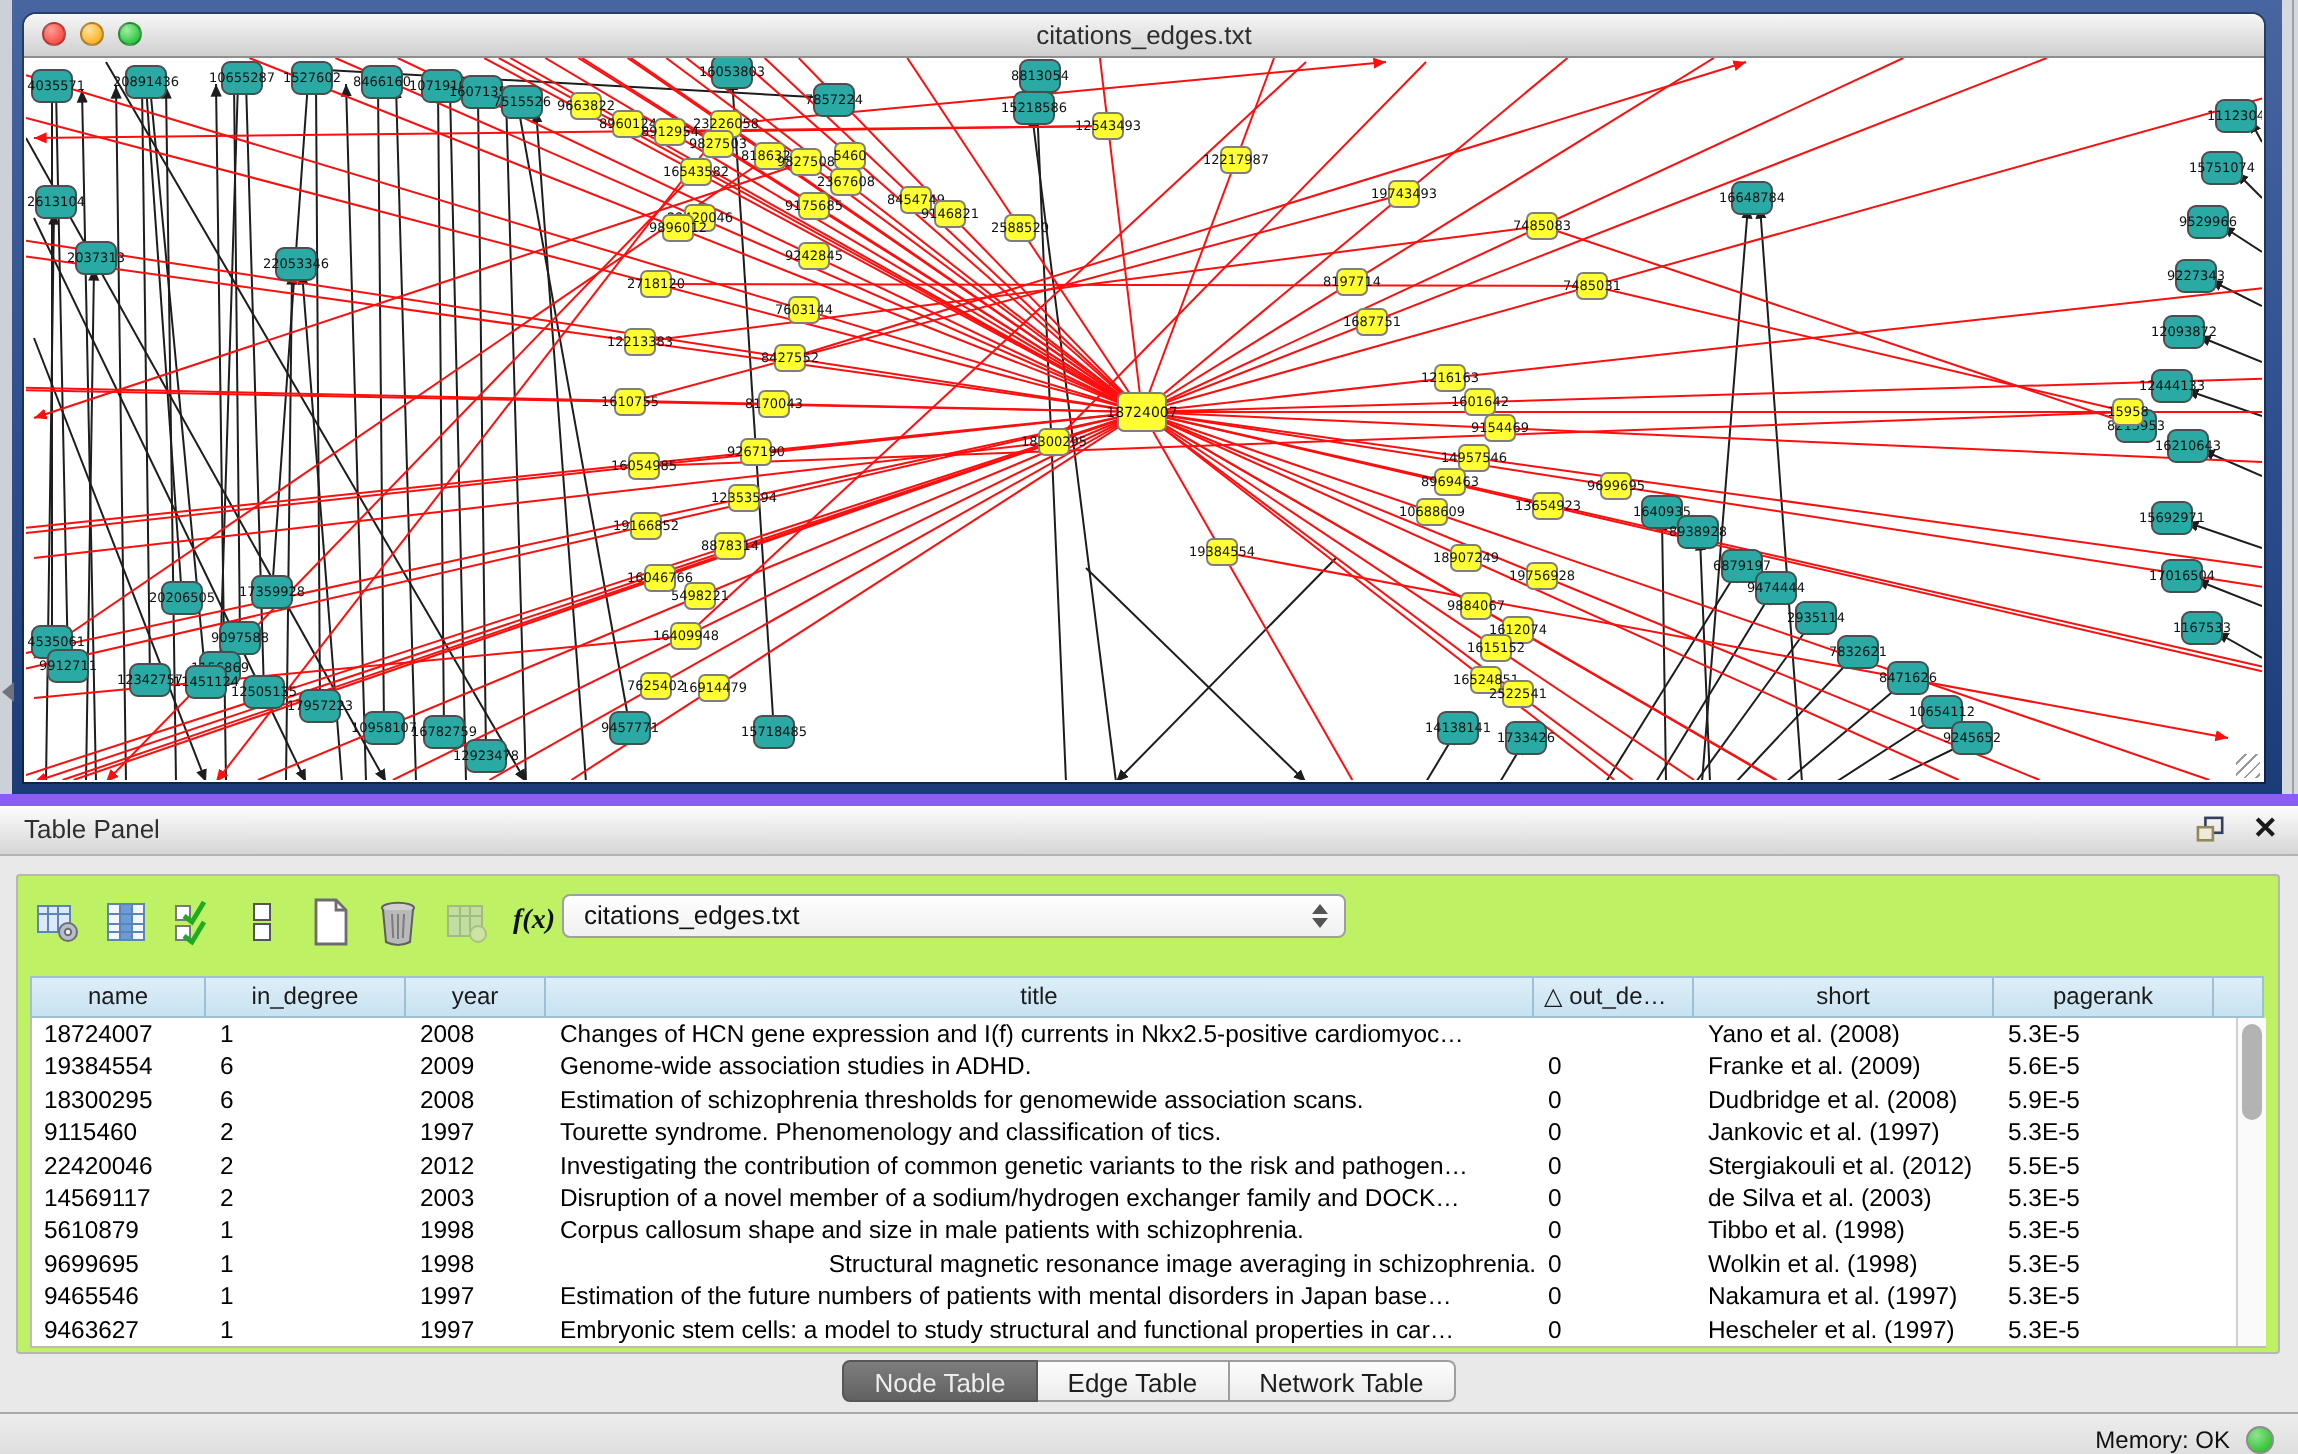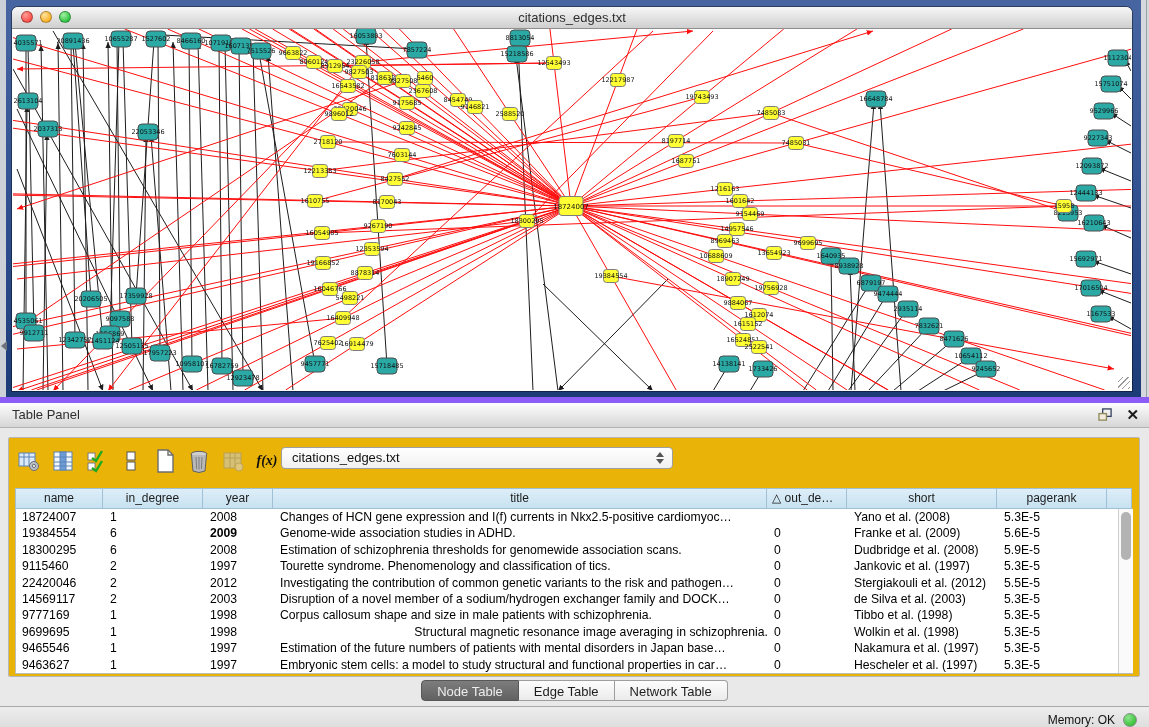--- a/index.html
+++ b/index.html
@@ -27,21 +27,21 @@
   .light.green{background:radial-gradient(circle at 35% 30%,#a4efa2,#32c646 70%);}
   .net-canvas{position:absolute;left:1px;top:22px;width:1118px;height:361px;background:#fff;}
   .grip{position:absolute;right:2px;bottom:2px;width:12px;height:12px;
     background:repeating-linear-gradient(135deg,transparent 0 3px,#9a9a9a 3px 4px);}
   
   .table-panel{position:absolute;left:0;top:397px;width:1149px;height:330px;background:#e9e9e9;border-top:6px solid #8b5cf6;box-sizing:border-box;}
   .panel-titlebar{position:relative;height:24px;background:linear-gradient(#fdfdfd,#d6d6d6);
     border-bottom:1px solid #b3b3b3;line-height:24px;font-size:13px;color:#2f2f2f;padding-left:12px;}
   .float-btn{position:absolute;right:36px;top:5px;width:15px;height:14px;cursor:default;}
   .close-btn{position:absolute;right:10px;top:2px;font-size:15px;font-weight:bold;color:#1b1b1b;line-height:20px;}
-  .group{position:absolute;left:8px;top:34px;width:1132px;height:240px;background:#eab308;
+  .group{position:absolute;left:8px;top:34px;width:1132px;height:240px;background:#bef264;
     border:1px solid #b6b6b6;border-radius:2px;box-sizing:border-box;}
   .toolbar{position:absolute;left:6px;top:4px;height:38px;display:flex;align-items:center;gap:6px;}
   .tool-btn{width:28px;height:30px;display:flex;align-items:center;justify-content:center;}
   .fx{font-family:"Liberation Serif",serif;font-style:italic;font-weight:bold;font-size:14px;color:#111;}
   .table-select{position:absolute;left:272px;top:9px;width:392px;height:22px;box-sizing:border-box;
     border:1px solid #9f9f9f;border-radius:4px;background:linear-gradient(#ffffff,#f0f0f0);
     font-size:13px;line-height:20px;padding:0 10px;color:#111;}
   .spin{position:absolute;right:8px;top:4px;display:flex;flex-direction:column;gap:2px;}
   .spin i{display:block;width:0;height:0;border-left:4px solid transparent;border-right:4px solid transparent;}
   .spin .up{border-bottom:5px solid #555;}
@@ -569,21 +569,21 @@
             <div class="cell" style="width: 100px;">1</div>
             <div class="cell" style="width: 70px;">2008</div>
             <div class="cell" style="width: 494px;">Changes of HCN gene expression and I(f) currents in Nkx2.5-positive cardiomyoc…</div>
             <div class="cell" style="width: 80px; margin-top: 48px;">49</div>
             <div class="cell" style="width: 150px;">Yano et al. (2008)</div>
             <div class="cell" style="width: 110px;">5.3E-5</div>
           </div>
           <div class="trow">
             <div class="cell" style="width: 88px;">19384554</div>
             <div class="cell" style="width: 100px;">6</div>
-            <div class="cell" style="width: 70px; font-weight: bold;">2009</div>
+            <div class="cell" style="width: 70px;">2009</div>
             <div class="cell" style="width: 494px;">Genome-wide association studies in ADHD.</div>
             <div class="cell" style="width: 80px;">0</div>
             <div class="cell" style="width: 150px;">Franke et al. (2009)</div>
             <div class="cell" style="width: 110px;">5.6E-5</div>
           </div>
           <div class="trow">
             <div class="cell" style="width: 88px;">18300295</div>
             <div class="cell" style="width: 100px;">6</div>
             <div class="cell" style="width: 70px;">2008</div>
             <div class="cell" style="width: 494px;">Estimation of schizophrenia thresholds for genomewide association scans.</div>
@@ -612,21 +612,21 @@
           <div class="trow">
             <div class="cell" style="width: 88px;">14569117</div>
             <div class="cell" style="width: 100px;">2</div>
             <div class="cell" style="width: 70px;">2003</div>
             <div class="cell" style="width: 494px;">Disruption of a novel member of a sodium/hydrogen exchanger family and DOCK…</div>
             <div class="cell" style="width: 80px;">0</div>
             <div class="cell" style="width: 150px;">de Silva et al. (2003)</div>
             <div class="cell" style="width: 110px;">5.3E-5</div>
           </div>
           <div class="trow">
-            <div class="cell" style="width: 88px;">9777169</div>
+            <div class="cell" style="width: 88px;">5610879</div>
             <div class="cell" style="width: 100px;">1</div>
             <div class="cell" style="width: 70px;">1998</div>
             <div class="cell" style="width: 494px;">Corpus callosum shape and size in male patients with schizophrenia.</div>
             <div class="cell" style="width: 80px;">0</div>
             <div class="cell" style="width: 150px;">Tibbo et al. (1998)</div>
             <div class="cell" style="width: 110px;">5.3E-5</div>
           </div>
           <div class="trow">
             <div class="cell" style="width: 88px;">9699695</div>
             <div class="cell" style="width: 100px;">1</div>

